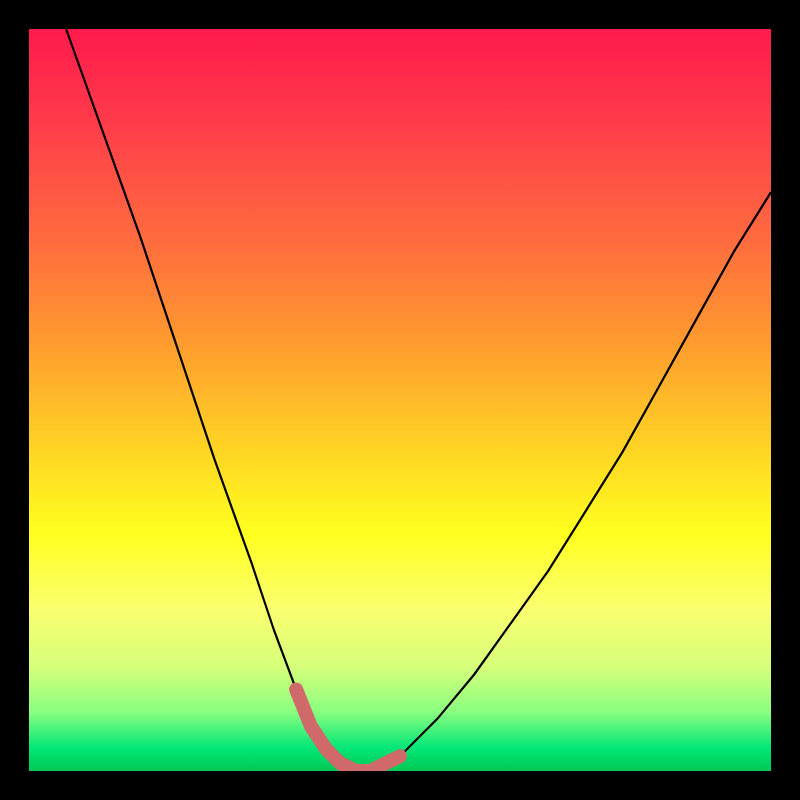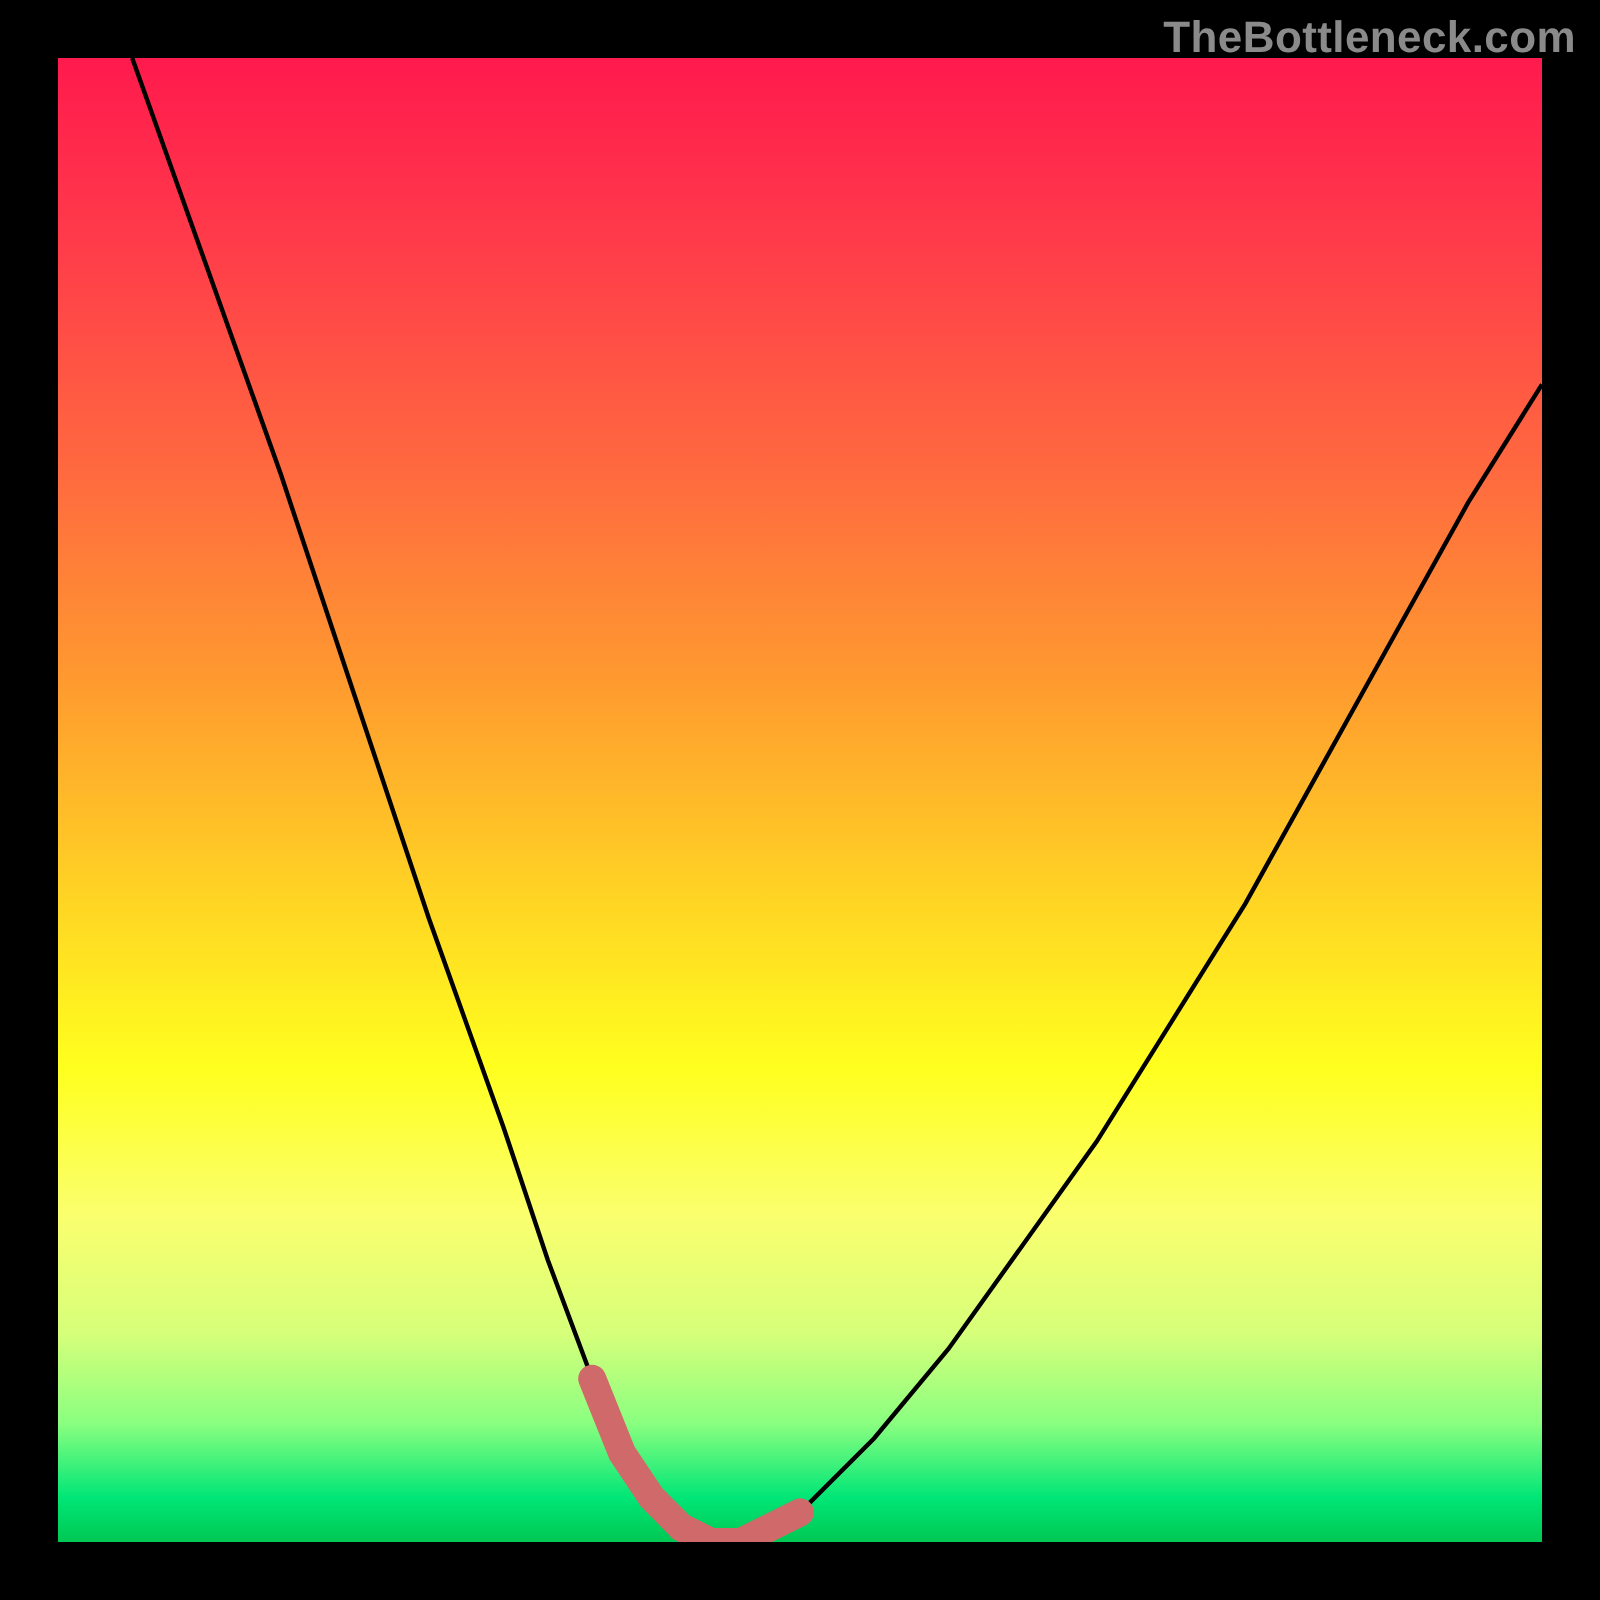--- a/index.html
+++ b/index.html
@@ -64,14 +64,13 @@
   <div class="plot-area">
     <svg class="curve" viewBox="0 0 742 742" preserveAspectRatio="none">
       <path id="main-curve" fill="none" stroke="#000000" stroke-width="2.2" d="M37.1 0.0 L74.2 103.9 L111.3 207.8 L148.4 319.1 L185.5 430.4 L222.6 534.2 L244.9 601.0 L267.1 660.4 L282.0 697.5 L296.8 719.7 L311.6 734.6 L326.5 742.0 L341.3 742.0 L356.2 734.6 L371.0 727.2 L408.1 690.1 L445.2 645.5 L482.3 593.6 L519.4 541.7 L556.5 482.3 L593.6 422.9 L630.7 356.2 L667.8 289.4 L704.9 222.6 L742.0 163.2"></path>
 
       <path id="hl-left" fill="none" stroke="#d06a6a" stroke-width="14" stroke-linecap="round" d="M267.1 660.4 L282.0 697.5 L296.8 719.7 L311.6 734.6 L326.5 742.0"></path>
       <path id="hl-right" fill="none" stroke="#d06a6a" stroke-width="14" stroke-linecap="round" d="M326.5 742.0 L341.3 742.0 L356.2 734.6 L371.0 727.2"></path>
       <path id="hl-bottom" fill="none" stroke="#d06a6a" stroke-width="14" stroke-linecap="round" d="M311.6 734.6 L326.5 742.0 L341.3 742.0"></path>
     </svg>
   </div>
 
-  <div class="watermark">TheBottleneck.com</div>
 </div>
 
 </body></html>

